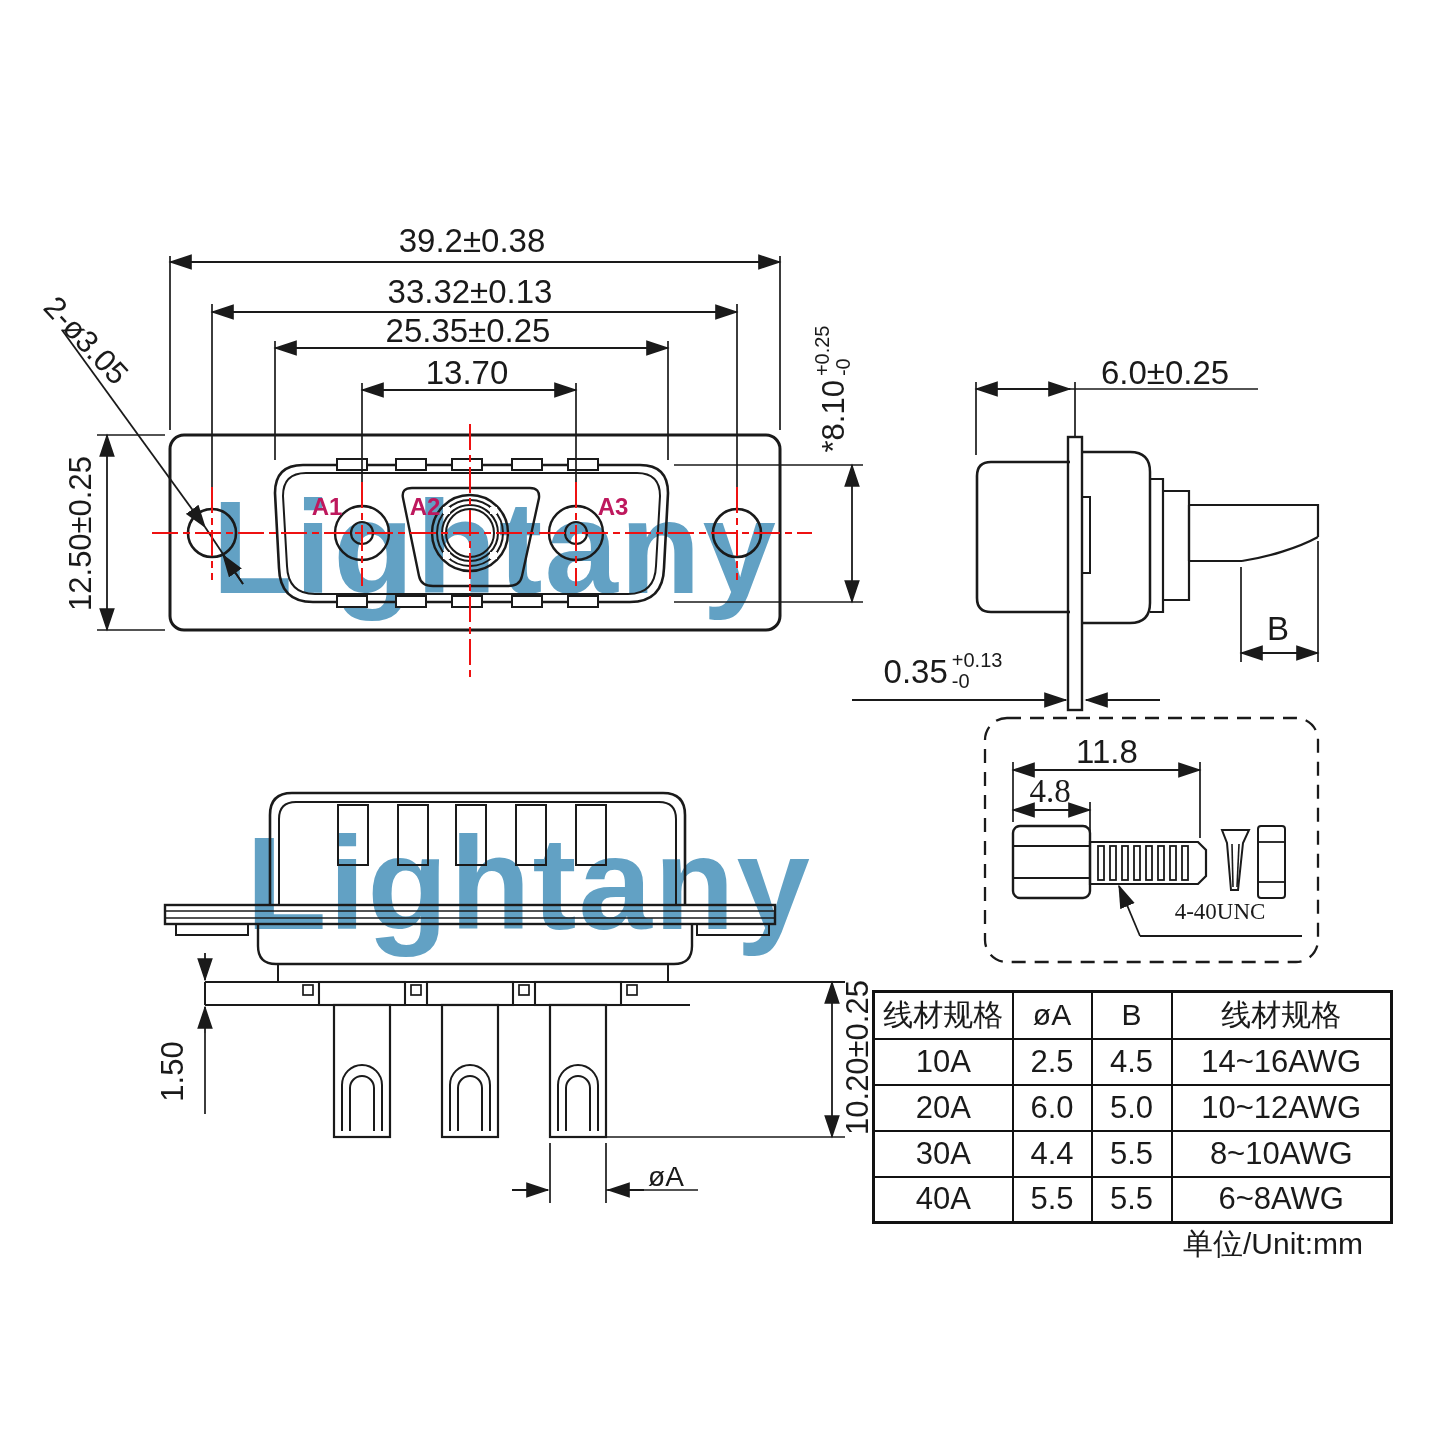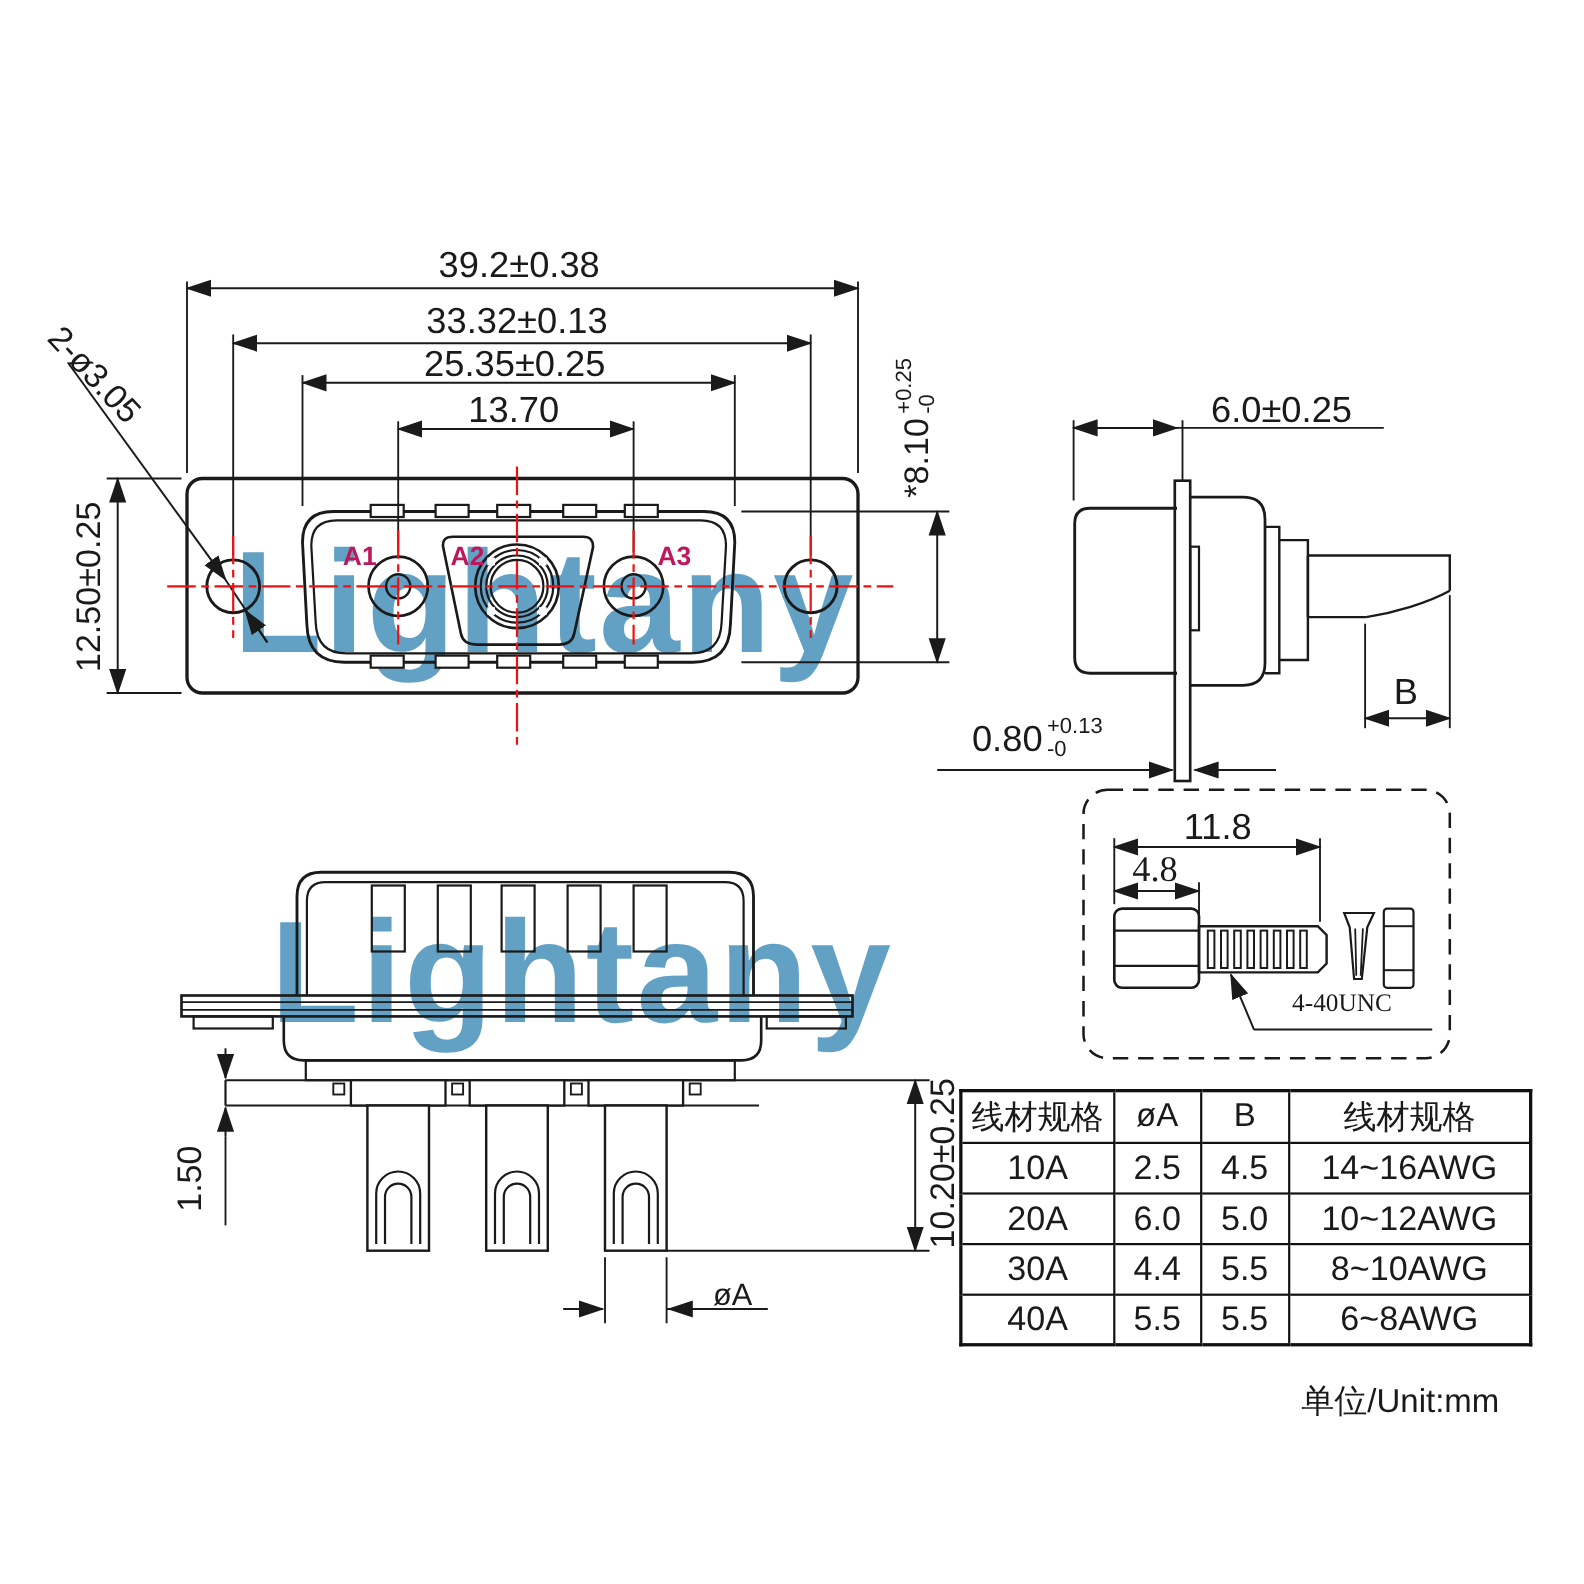--- a/index.html
+++ b/index.html
@@ -276,21 +276,21 @@
       <span>-0</span>
     </span>
   </div>
 
   <div class="lbl red" style="left:302px; top:495px; width:50px;">A1</div>
   <div class="lbl red" style="left:400px; top:495px; width:50px;">A2</div>
   <div class="lbl red" style="left:588px; top:495px; width:50px;">A3</div>
 
   <div class="lbl" style="left:1080px; top:356px; width:170px;">6.0±0.25</div>
   <div class="lbl" style="left:858px; top:650px; width:170px;">
-    <span>0.80</span>
+    <span>0.35</span>
     <span class="tolstack">
       <span>+0.13</span>
       <span>-0</span>
     </span>
   </div>
   <div class="lbl" style="left:1258px; top:612px; width:40px;">B</div>
 
   <div class="lbl" style="left:1062px; top:735px; width:90px;">11.8</div>
   <div class="lbl" style="left:1010px; top:775px; width:80px;font-family:Liberation Serif, serif;">4.8</div>
   <div class="lbl" style="left:1140px; top:900px; width:160px; font-size:23px;font-family:Liberation Serif, serif;">4-40UNC</div>
@@ -327,15 +327,15 @@
     </tr>
     <tr>
       <td>40A</td>
       <td>5.5</td>
       <td>5.5</td>
       <td>6~8AWG</td>
     </tr>
   </tbody>
     </table>
 
-  <div class="unit" style="right:77px; top:1254px;">单位/Unit:mm</div>
+  <div class="unit" style="right:77px; top:1224px;">单位/Unit:mm</div>
 
 </div>
 
 </body></html>

